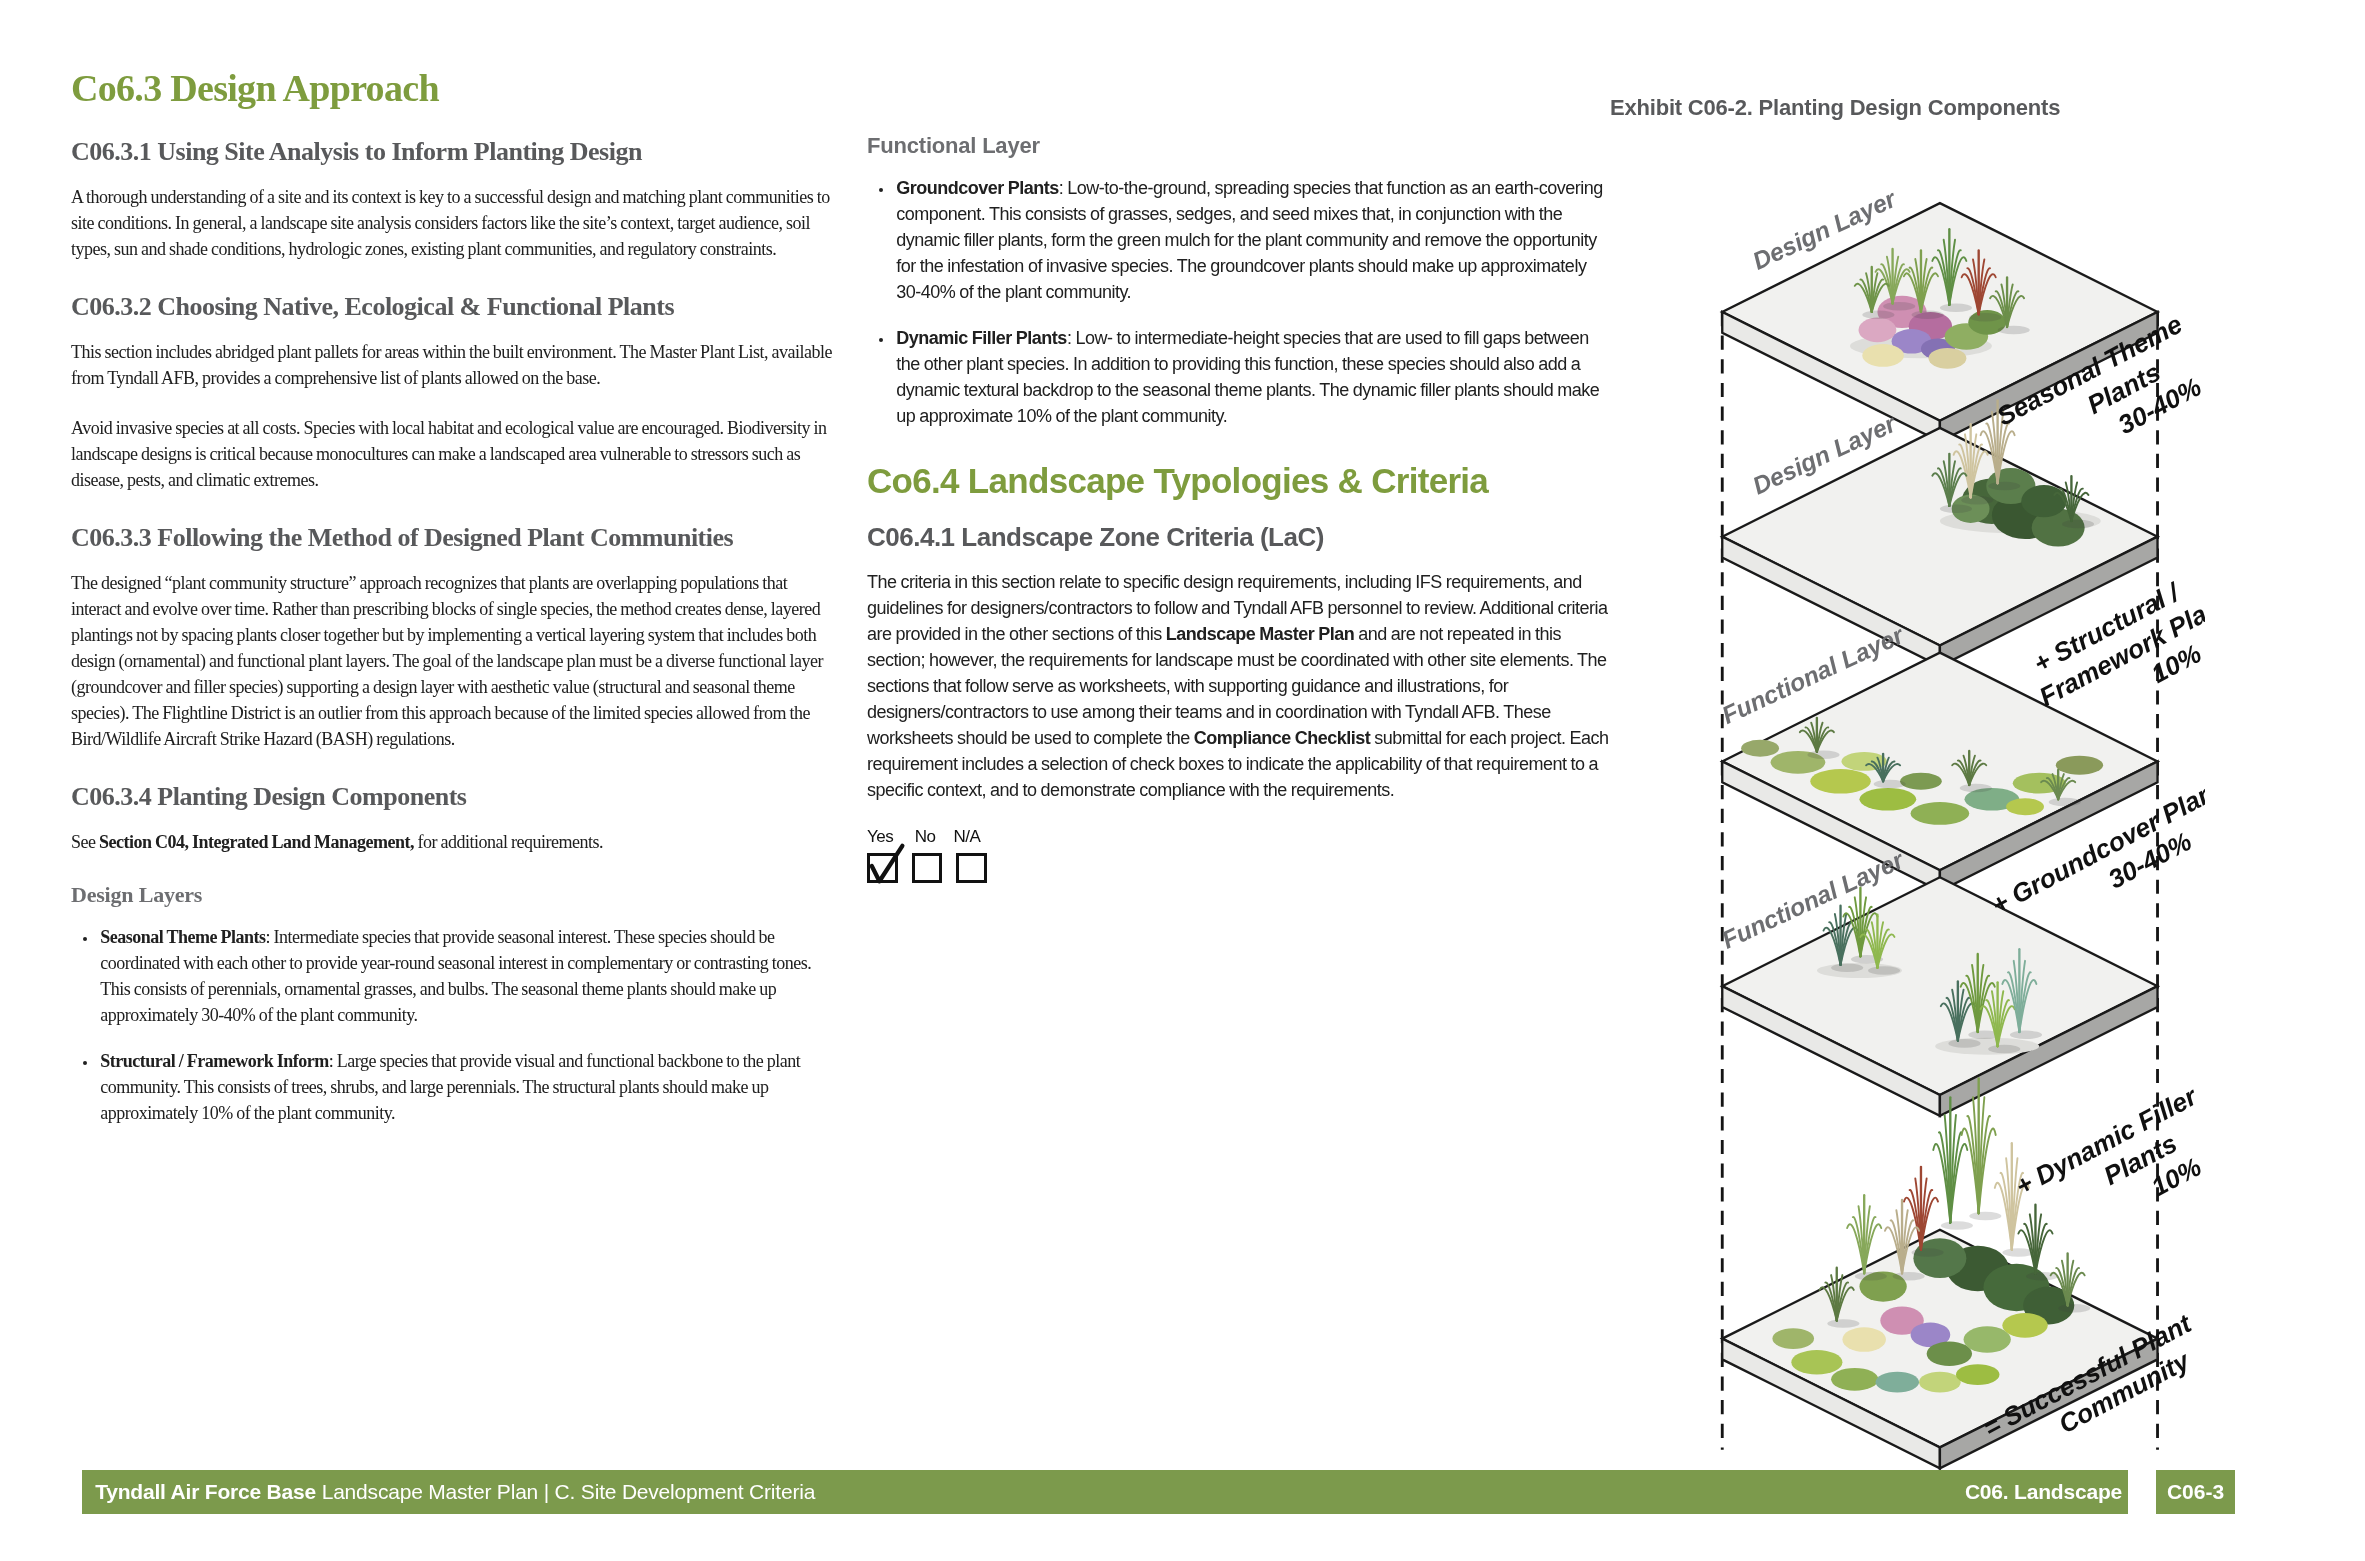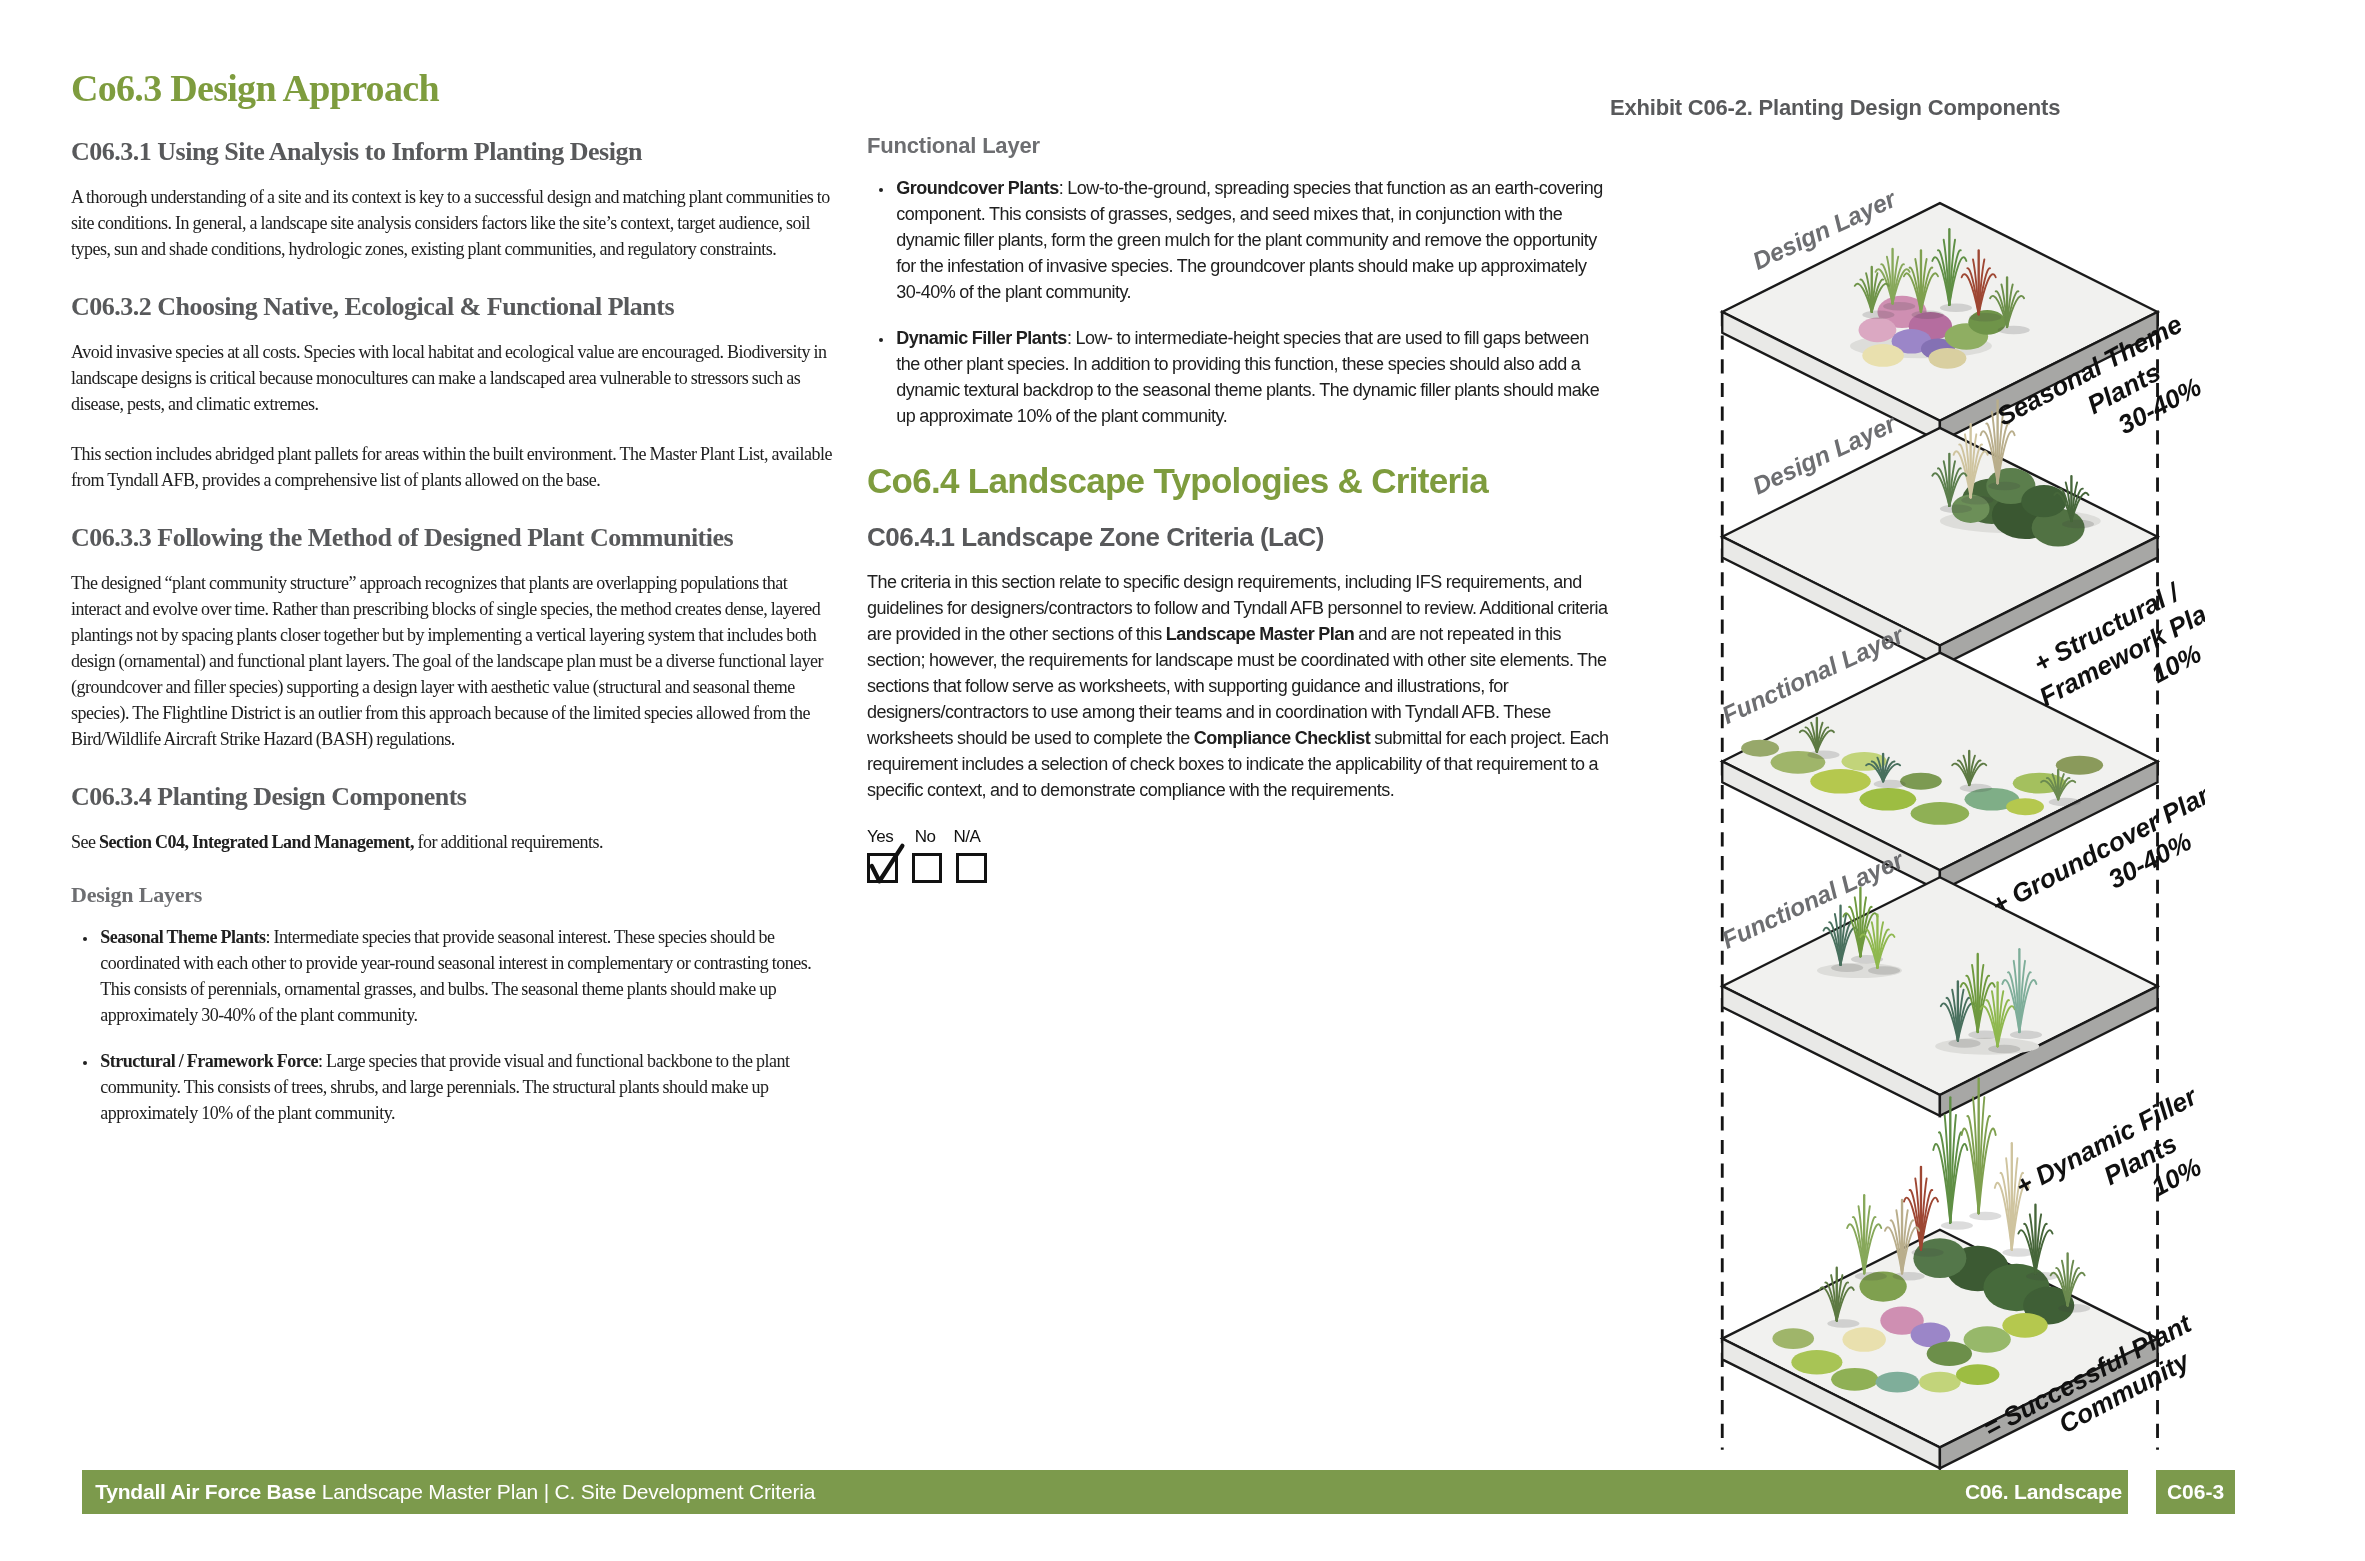--- a/index.html
+++ b/index.html
@@ -58,33 +58,33 @@
 
 <div class="page">
 
   <div class="col-left">
     <h1 class="title-green">Co6.3 Design Approach</h1>
 
     <h2 class="h2 first">C06.3.1 Using Site Analysis to Inform Planting Design</h2>
     <p class="body">A thorough understanding of a site and its context is key to a successful design and matching plant communities to site conditions. In general, a landscape site analysis considers factors like the site’s context, target audience, soil types, sun and shade conditions, hydrologic zones, existing plant communities, and regulatory constraints.</p>
 
     <h2 class="h2">C06.3.2 Choosing Native, Ecological &amp; Functional Plants</h2>
+    <p class="body">This section includes abridged plant pallets for areas within the built environment. The Master Plant List, available from Tyndall AFB, provides a comprehensive list of plants allowed on the base.</p>
     <p class="body">Avoid invasive species at all costs. Species with local habitat and ecological value are encouraged. Biodiversity in landscape designs is critical because monocultures can make a landscaped area vulnerable to stressors such as disease, pests, and climatic extremes.</p>
-    <p class="body">This section includes abridged plant pallets for areas within the built environment. The Master Plant List, available from Tyndall AFB, provides a comprehensive list of plants allowed on the base.</p>
 
     <h2 class="h2">C06.3.3 Following the Method of Designed Plant Communities</h2>
     <p class="body">The designed “plant community structure” approach recognizes that plants are overlapping populations that interact and evolve over time. Rather than prescribing blocks of single species, the method creates dense, layered plantings not by spacing plants closer together but by implementing a vertical layering system that includes both design (ornamental) and functional plant layers. The goal of the landscape plan must be a diverse functional layer (groundcover and filler species) supporting a design layer with aesthetic value (structural and seasonal theme species). The Flightline District is an outlier from this approach because of the limited species allowed from the Bird/Wildlife Aircraft Strike Hazard (BASH) regulations.</p>
 
     <h2 class="h2">C06.3.4 Planting Design Components</h2>
     <p class="body"><span>See </span><b>Section C04, Integrated Land Management,</b><span> for additional requirements.</span></p>
 
     <h3 class="h3">Design Layers</h3>
     <ul class="bullets">
       <li><b>Seasonal Theme Plants</b><span>: Intermediate species that provide seasonal interest. These species should be coordinated with each other to provide year-round seasonal interest in complementary or contrasting tones. This consists of perennials, ornamental grasses, and bulbs. The seasonal theme plants should make up approximately 30-40% of the plant community.</span></li>
-      <li><b>Structural / Framework Force</b><span>: Large species that provide visual and functional backbone to the plant community. This consists of trees, shrubs, and large perennials. The structural plants should make up approximately 10% of the plant community.</span></li>
+      <li><b>Structural / Framework Inform</b><span>: Large species that provide visual and functional backbone to the plant community. This consists of trees, shrubs, and large perennials. The structural plants should make up approximately 10% of the plant community.</span></li>
     </ul>
   </div>
 
   <div class="col-mid">
     <h3 class="h3 first">Functional Layer</h3>
     <ul class="bullets">
       <li><b>Groundcover Plants</b><span>: Low-to-the-ground, spreading species that function as an earth-covering component. This consists of grasses, sedges, and seed mixes that, in conjunction with the dynamic filler plants, form the green mulch for the plant community and remove the opportunity for the infestation of invasive species. The groundcover plants should make up approximately 30-40% of the plant community.</span></li>
       <li><b>Dynamic Filler Plants</b><span>: Low- to intermediate-height species that are used to fill gaps between the other plant species. In addition to providing this function, these species should also add a dynamic textural backdrop to the seasonal theme plants. The dynamic filler plants should make up approximate 10% of the plant community.</span></li>
     </ul>
 

